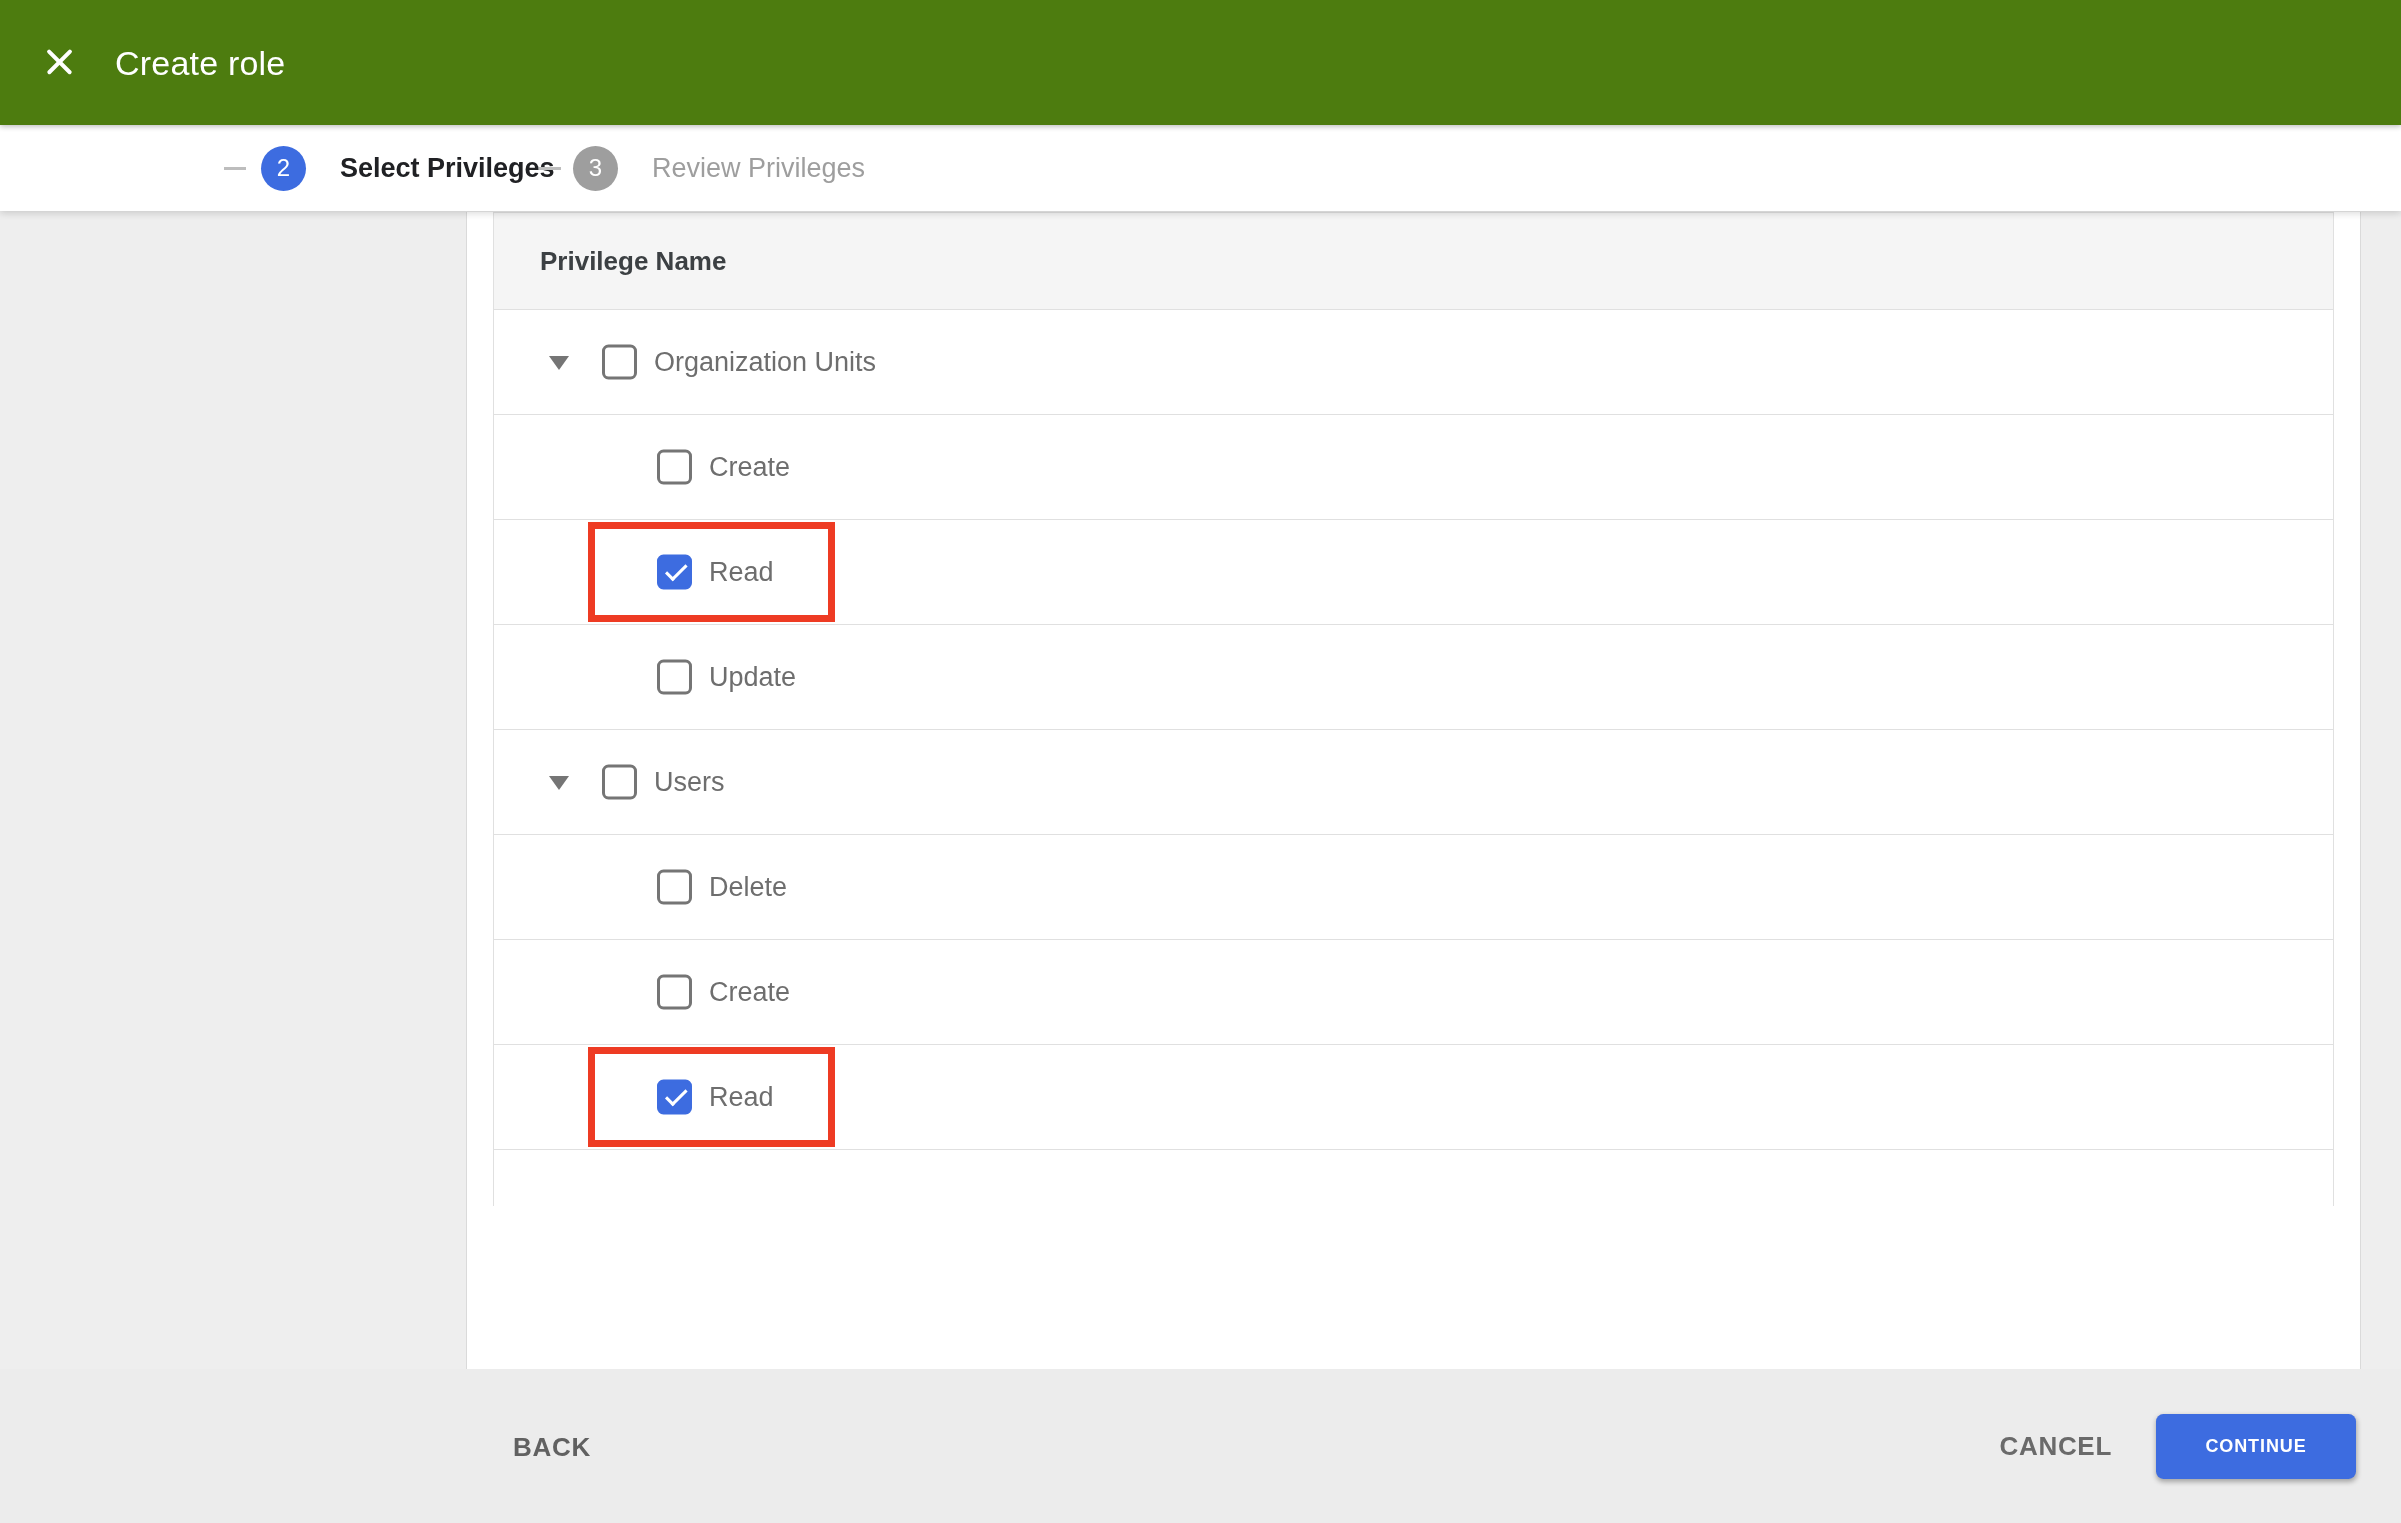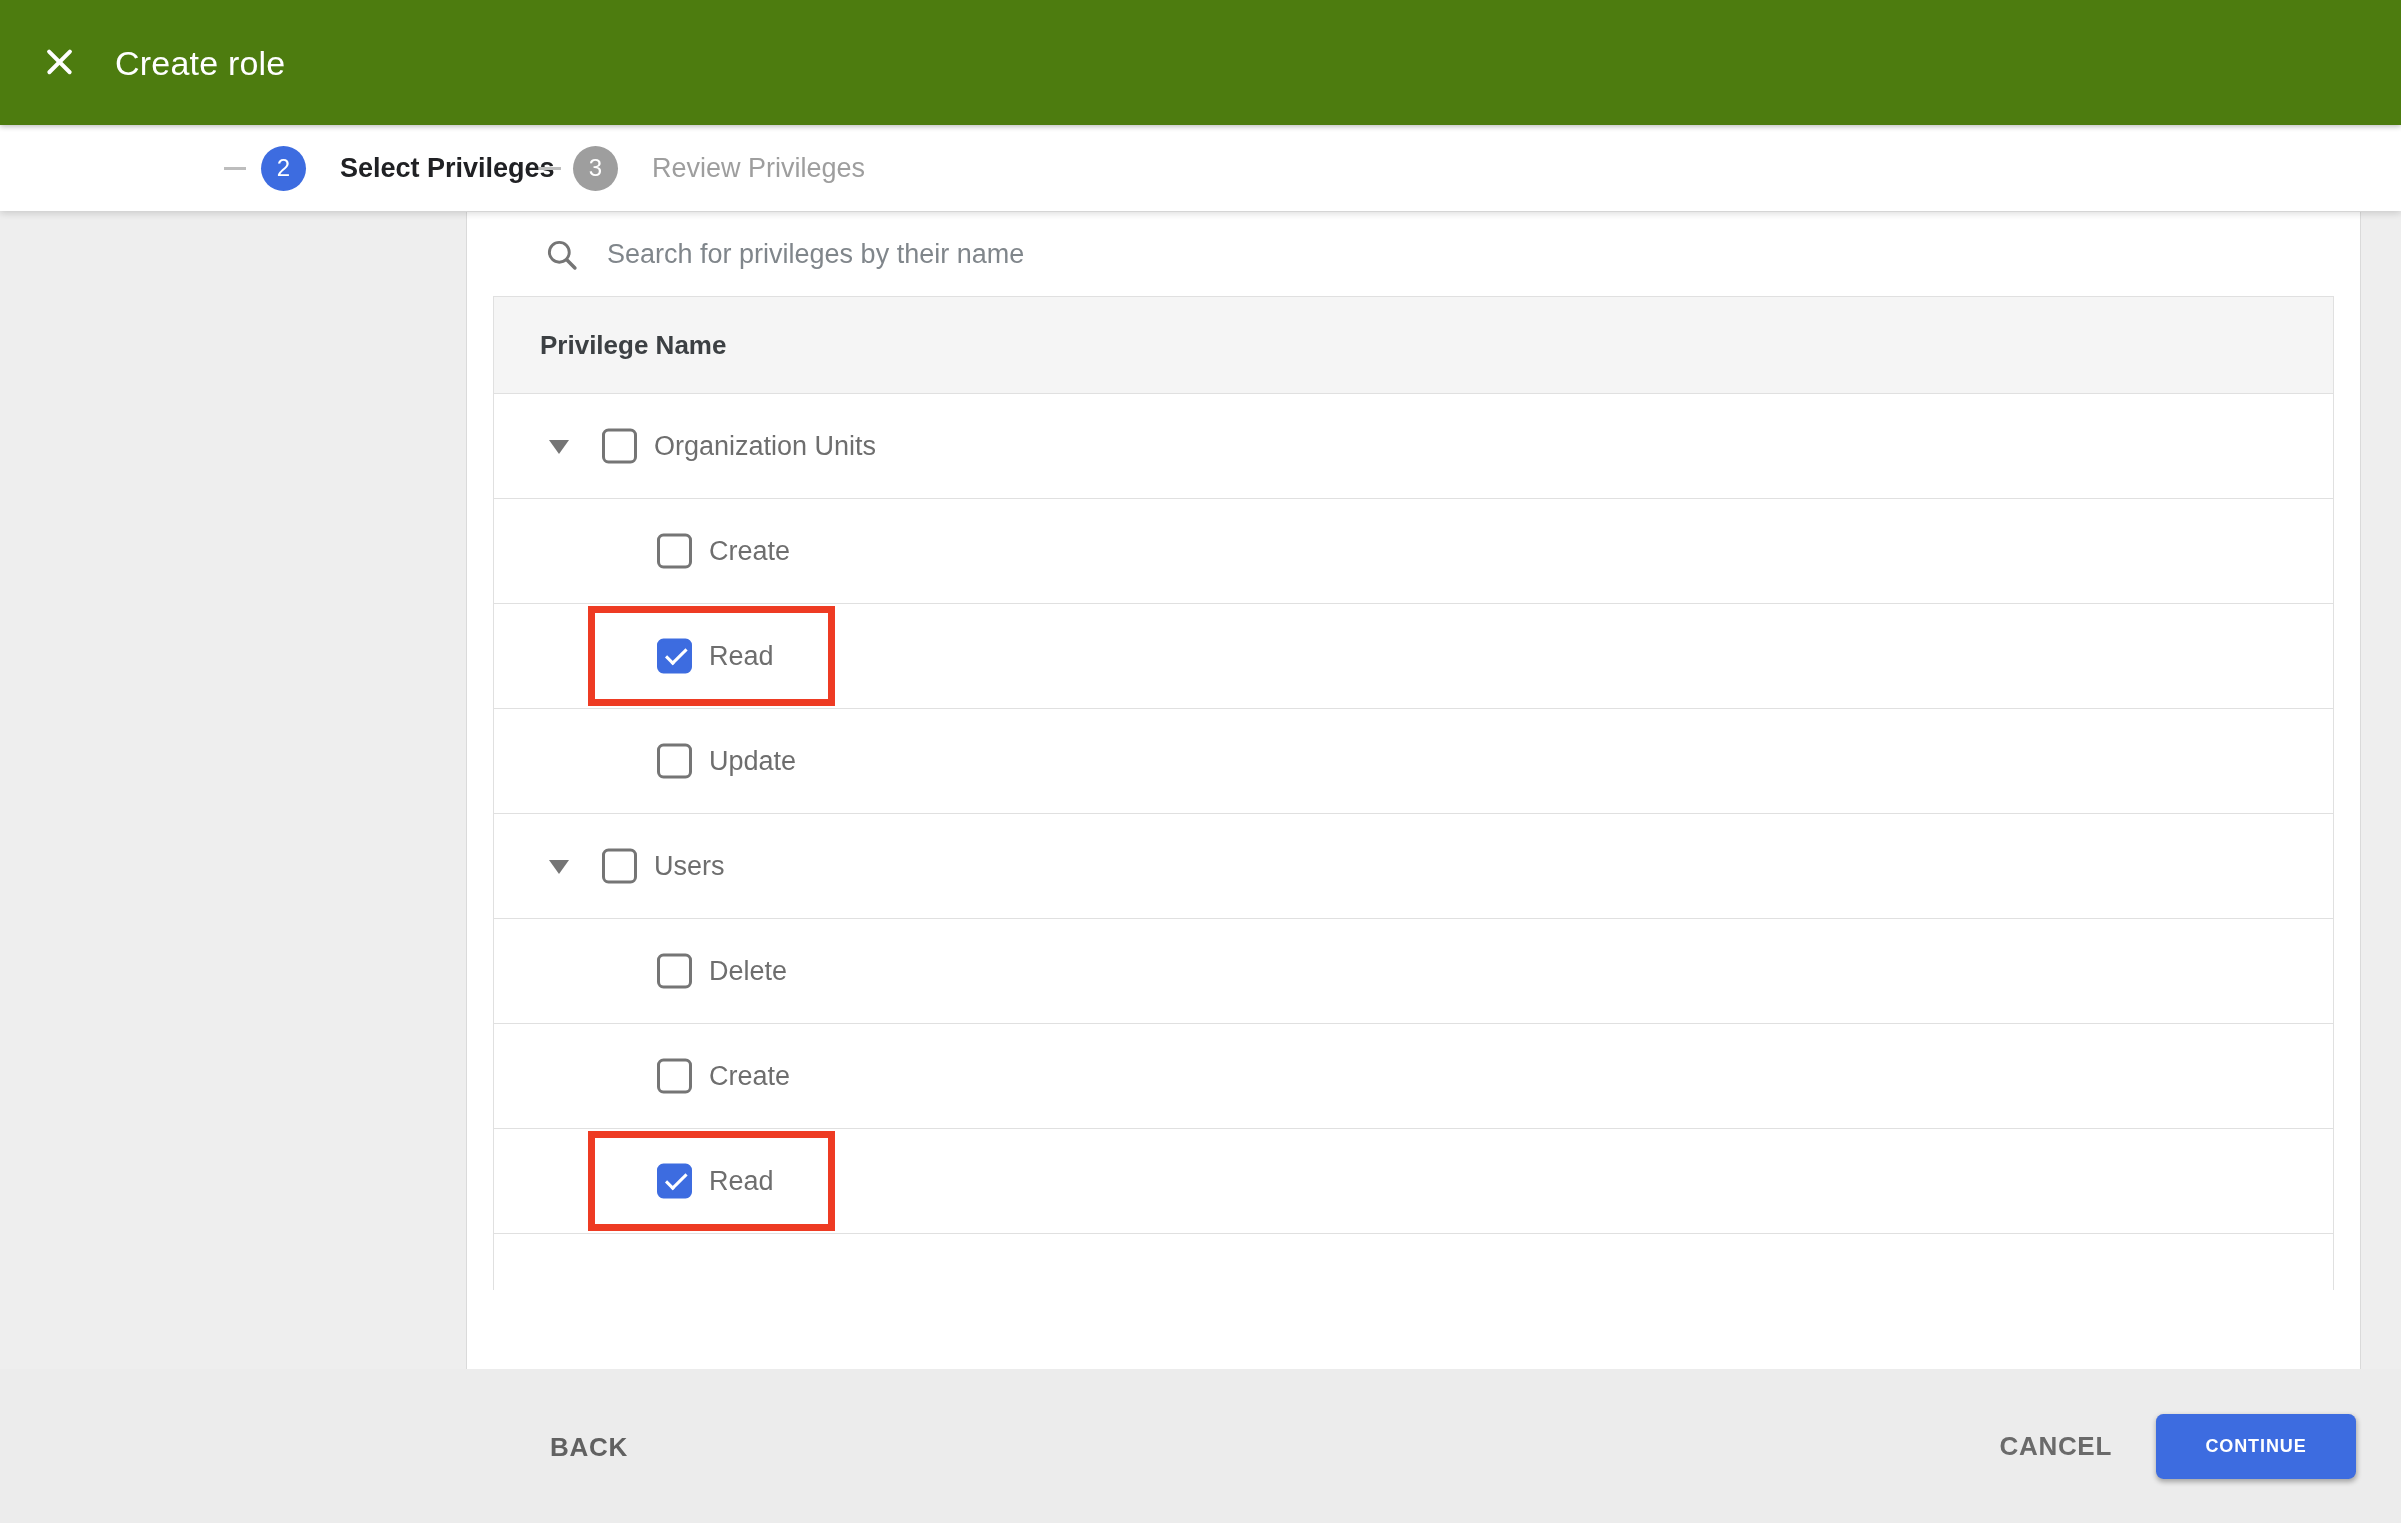--- a/index.html
+++ b/index.html
@@ -125,21 +125,21 @@
     position:absolute; left:94px; top:1.9px; width:247px; height:100px;
     border:7.4px solid #ee3b23; pointer-events:none; z-index:3;
   }
 
   
   .footer {
     position:absolute; left:0; top:1369px; width:2401px; height:155px;
     background:#ececec; z-index:15;
   }
   .back-btn {
-    position:absolute; left:550px; top:50%; transform:translateY(-50%);
+    position:absolute; left:513px; top:50%; transform:translateY(-50%);
     font-size:26px; font-weight:600; color:#616161; letter-spacing:0.7px; cursor:pointer;
   }
   .footer-right {
     position:absolute; right:45px; top:0; height:100%;
     display:flex; align-items:center; gap:44px;
   }
   .cancel-btn { font-size:26px; font-weight:600; color:#6a6a6a; letter-spacing:0.7px; cursor:pointer; }
   .continue-btn {
     width:200px; height:65px; background:#3d6ce0; border:none; border-radius:7.4px;
     color:#ffffff; font-family:"Liberation Sans", sans-serif;
@@ -166,27 +166,20 @@
     <div class="badge gray">3</div>
     <span class="step-label muted">Review Privileges</span>
   </div>
 </div>
 
 <div class="content-bg"></div>
 
 <div class="card">
 
 
-  <div class="search-row">
-    <svg class="search-icon" width="35" height="35" viewBox="0 0 24 24">
-      <circle cx="10.5" cy="10.5" r="6.8" fill="none" stroke="#757575" stroke-width="2"></circle>
-      <line x1="15.6" y1="15.6" x2="21.2" y2="21.2" stroke="#757575" stroke-width="2.4" stroke-linecap="round"></line>
-    </svg>
-    <input class="search-input" type="text" placeholder="Search for privileges by their name" style="">
-  </div>
 
   <div class="ptable">
     <div class="thead">
       <span class="thead-label">Privilege Name</span>
     </div>
 
     <div class="row parent">
       <span class="tri"></span>
       <span class="checkbox"></span>
       <span class="row-label">Organization Units</span>

